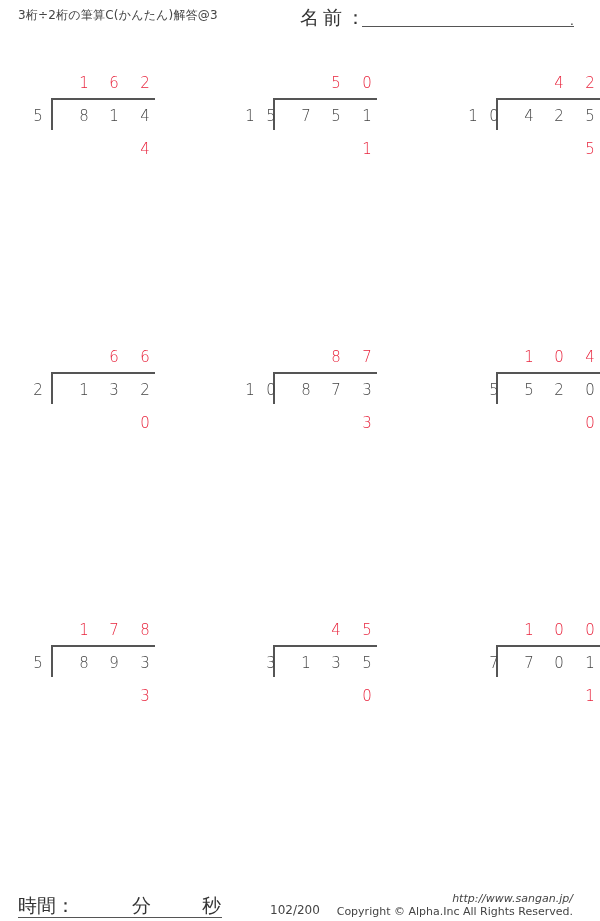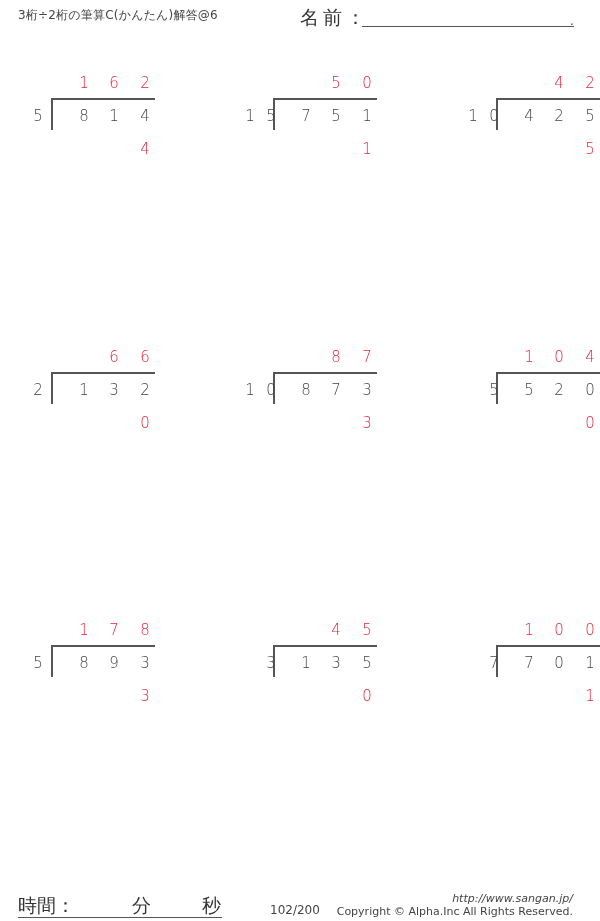--- a/index.html
+++ b/index.html
@@ -19,21 +19,21 @@
   .footer-time { position:absolute; left:18px; top:893px; width:204px; height:24px;
                  border-bottom:1.5px solid #555; font-size:19px; color:#333; }
   .footer-time span { position:absolute; top:0; }
   .page-num { position:absolute; left:270px; top:903px; font-size:12px; color:#444; }
   .url { position:absolute; right:27px; top:892px; font-size:11px; color:#444; text-align:right;font-style:italic; }
   .copy { position:absolute; right:27px; top:905px; font-size:11px; color:#444; text-align:center; }
 </style>
 </head>
 <body>
 
-<div class="title">3桁÷2桁の筆算C(かんたん)解答@6</div>
+<div class="title">3桁÷2桁の筆算C(かんたん)解答@3</div>
 <div class="name-label">名前：</div>
 <div class="name-line"></div>
 <div class="name-dot">.</div>
 
 <div id="problems">
     <div class="problem" style="left: 10px; top: 73px;">
       <div class="digit ans" style="left: 64px; top: 1px;">1</div>
       <div class="digit ans" style="left: 94px; top: 1px;">6</div>
       <div class="digit ans" style="left: 125px; top: 1px;">2</div>
       <div class="hline" style="left: 41px; top: 25px; width: 104px;"></div>

